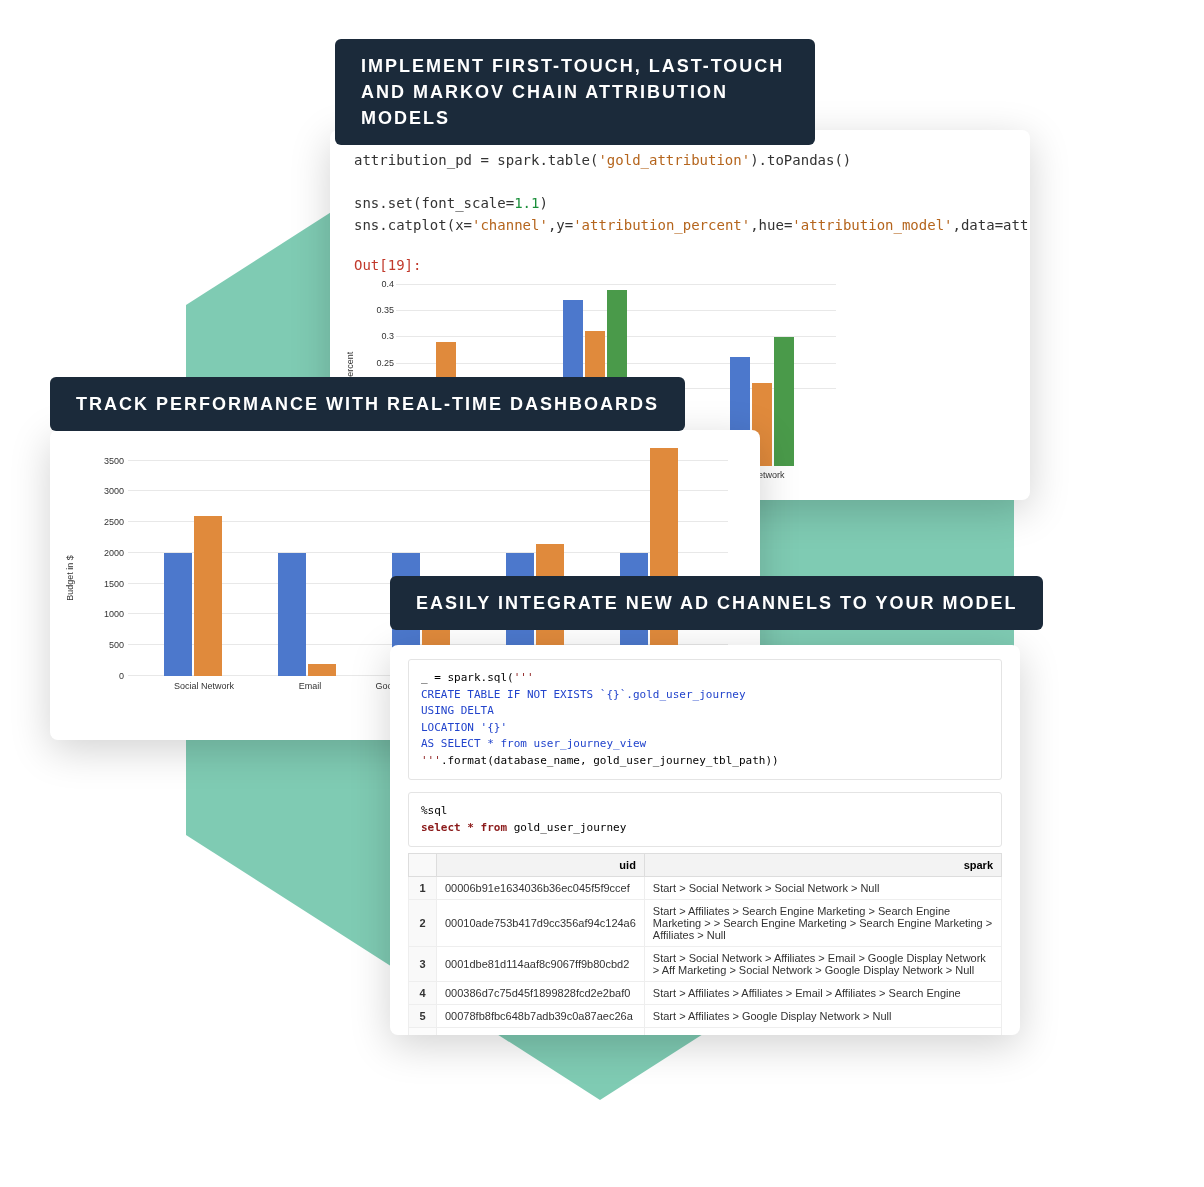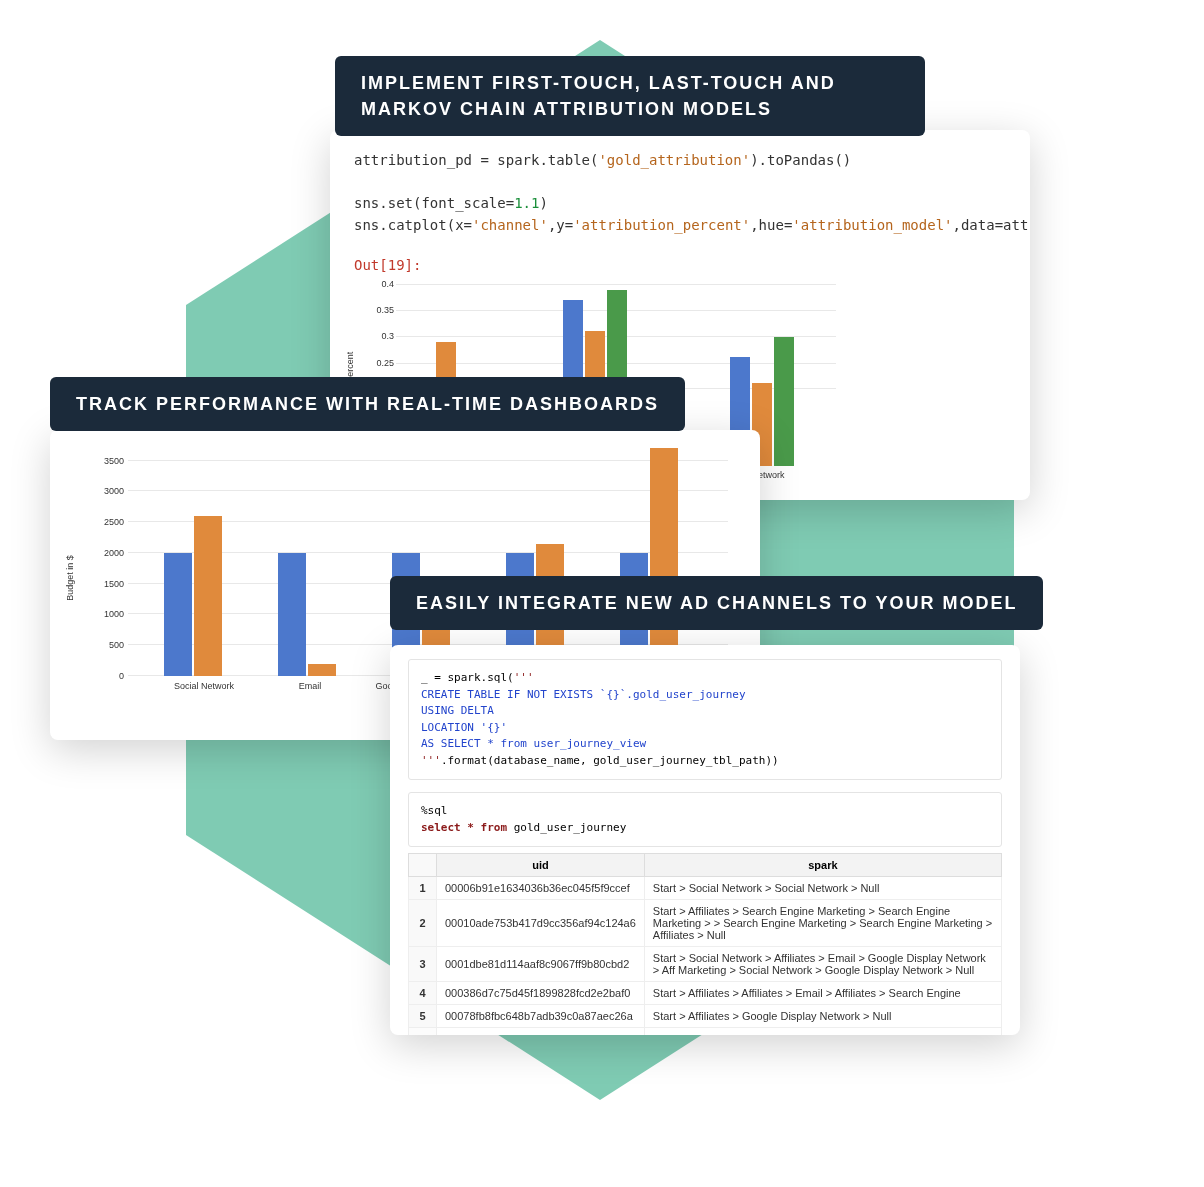--- a/index.html
+++ b/index.html
@@ -34,33 +34,33 @@
 .c2-bar{position:absolute;bottom:0;width:28px}
 .c2-xlabel{position:absolute;bottom:-15px;font-size:9px;color:#333;white-space:nowrap;text-align:center}
 .grid-line{position:absolute;left:0;right:0;height:1px;background:#e8e8e8}
 
 
 #panel3{top:645px;left:390px;width:630px;height:390px}
 .p3-inner{padding:14px 18px}
 .sql-cell{border:1px solid #e4e4e4;border-radius:3px;padding:10px 12px;margin-bottom:12px;font-family:Menlo,Consolas,monospace;font-size:11px;line-height:1.5}
 .sql-blue{color:#2244cc}.sql-maroon{color:#8b1a1a;font-weight:600}.sql-str{color:#8b1a1a}
 .p3-table{width:100%;border-collapse:collapse;font-size:11px}
-.p3-table th{background:#f3f3f3;border:1px solid #ddd;padding:5px 8px;text-align:center;font-weight:700}
+.p3-table th{background:#f3f3f3;border:1px solid #ddd;padding:5px 8px;text-align:right;font-weight:700}
 .p3-table td{border:1px solid #eee;padding:5px 8px;color:#333}
 .p3-table .rownum{text-align:center;background:#f9f9f9;font-weight:600;width:28px}
 
 .col-mc{background:#4c78cc}.col-ft{background:#e08a3c}.col-lt{background:#4a9a4a}
 .col-blue{background:#4c78cc}.col-orange{background:#e08a3c}
 </style>
 </head>
 <body>
 
 <div class="hexagon"></div>
 
-<div class="caption" style="top:56px;left:335px;width:590px">IMPLEMENT FIRST-TOUCH, LAST-TOUCH AND MARKOV CHAIN ATTRIBUTION MODELS</div>
+<div class="caption" style="top:39px;left:335px;width:480px">IMPLEMENT FIRST-TOUCH, LAST-TOUCH AND MARKOV CHAIN ATTRIBUTION MODELS</div>
 <div class="caption" style="top:377px;left:50px">TRACK PERFORMANCE WITH REAL-TIME DASHBOARDS</div>
 <div class="caption" style="top:576px;left:390px">EASILY INTEGRATE NEW AD CHANNELS TO YOUR MODEL</div>
 
 <div id="panel1" class="panel">
   <div class="code"><span>attribution_pd = spark.table(</span><span class="str">'gold_attribution'</span><span>).toPandas()</span>
 
 <span>sns.set(font_scale=</span><span class="num">1.1</span><span>)</span>
 <span>sns.catplot(x=</span><span class="str">'channel'</span><span>,y=</span><span class="str">'attribution_percent'</span><span>,hue=</span><span class="str">'attribution_model'</span><span>,data=attribution_pd, kind=</span></div>
   <div class="code out" style="margin-top:18px">Out[19]:</div>
 

